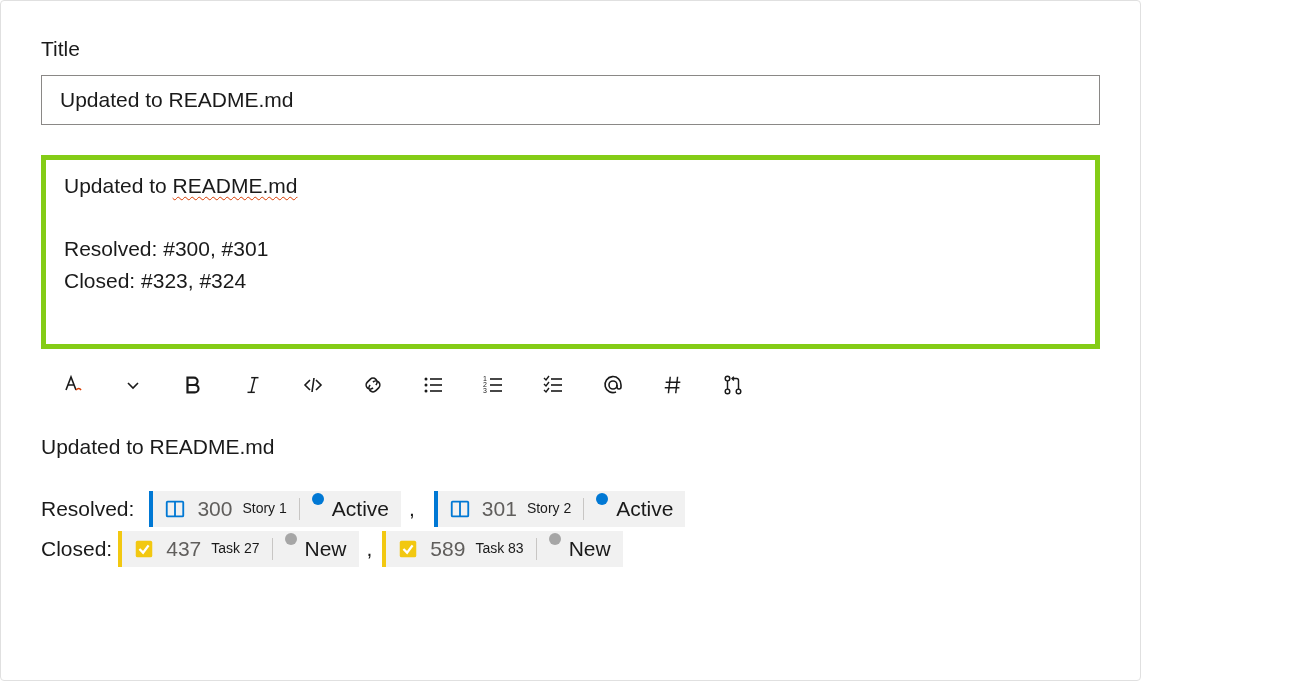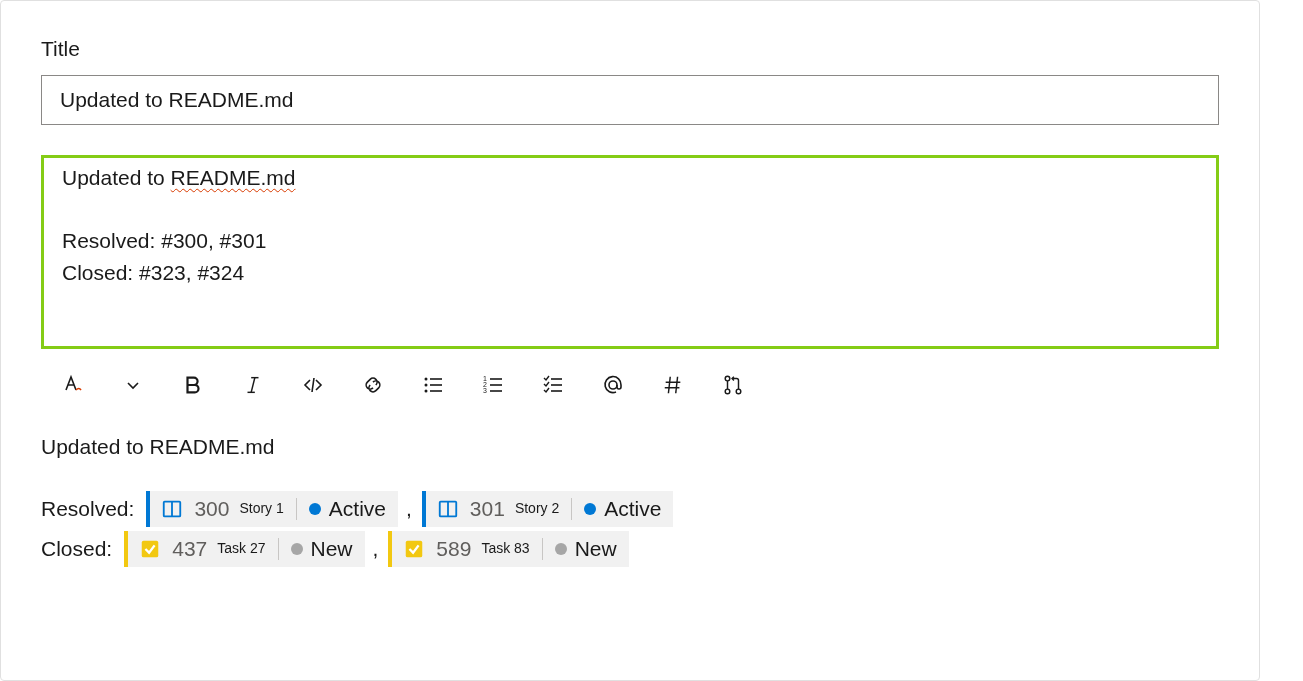--- a/index.html
+++ b/index.html
@@ -4,21 +4,21 @@
 <style>
   * { box-sizing: border-box; }
   html, body {
     margin: 0; padding: 0;
     font-family: "Segoe UI", -apple-system, BlinkMacSystemFont, sans-serif;
     font-size: 14px;
     color: #1a1a1a;
     background: #fff;
   }
   .card {
-    width: 1260px;
+    width: 1141px;
     height: 681px;
     border: 1px solid #e0e0e0;
     border-radius: 4px;
     padding: 36px 40px 20px 40px;
     position: relative;
   }
   .field-label {
     font-size: 21px;
     color: #1a1a1a;
     margin-bottom: 14px;
@@ -74,69 +74,69 @@
   }
   .preview-title { margin-bottom: 28px; }
   .wi-line {
     display: flex;
     align-items: center;
     flex-wrap: wrap;
     gap: 6px;
     font-size: 21px;
     margin-bottom: 4px;
   }
-  .wi-line-label { margin-right: 6px; }
+  .wi-line-label { }
   .wi-chip {
     display: inline-flex;
     align-items: center;
     height: 36px;
     background: #f1f1f1;
     border-left: 4px solid;
     padding-right: 12px;
     gap: 10px;
     cursor: pointer;
   }
-  .wi-chip.story { border-left-color: #0078d4; }
+  .wi-chip.story { border-left-color: #0078d4; margin-left: 9px; }
   .wi-chip.task  { border-left-color: #f2c811; }
   .wi-icon {
     width: 24px; height: 24px;
     margin-left: 10px;
     display: inline-flex; align-items: center; justify-content: center;
   }
   .wi-id { color: #605e5c; font-size: 21px; }
   .wi-name { font-weight: 400; font-size: 14px; }
   .wi-sep {
     width: 1px; height: 22px;
     background: #c8c6c4;
     margin: 0 2px 0 2px;
   }
   .wi-status {
     display: inline-flex;
-    align-items: center;
+    align-items: flex-start;
     gap: 8px;
   }
   .status-dot {
     width: 12px; height: 12px;
     border-radius: 50%;
     display: inline-block;
   }
   .dot-active { background: #0078d4; }
   .dot-new { background: #a6a6a6; }
   .comma { font-size: 21px; margin: 0 4px 0 2px; }
 
   .squiggle {
     text-decoration: underline wavy #d83b01;
     text-decoration-thickness: 1px;
     text-underline-offset: 3px;
   }
   .desc-rich {
     width: 100%;
     height: 194px;
-    border: 3px solid #84cc16;
-    padding: 4px 18px;
+    border: 5px solid #84cc16;
+    padding: 10px 18px;
     font-size: 21px;
     line-height: 1.5;
     overflow: hidden;
     white-space: pre-wrap;
   }
 </style>
 </head>
 <body>
 
 <div class="card">

